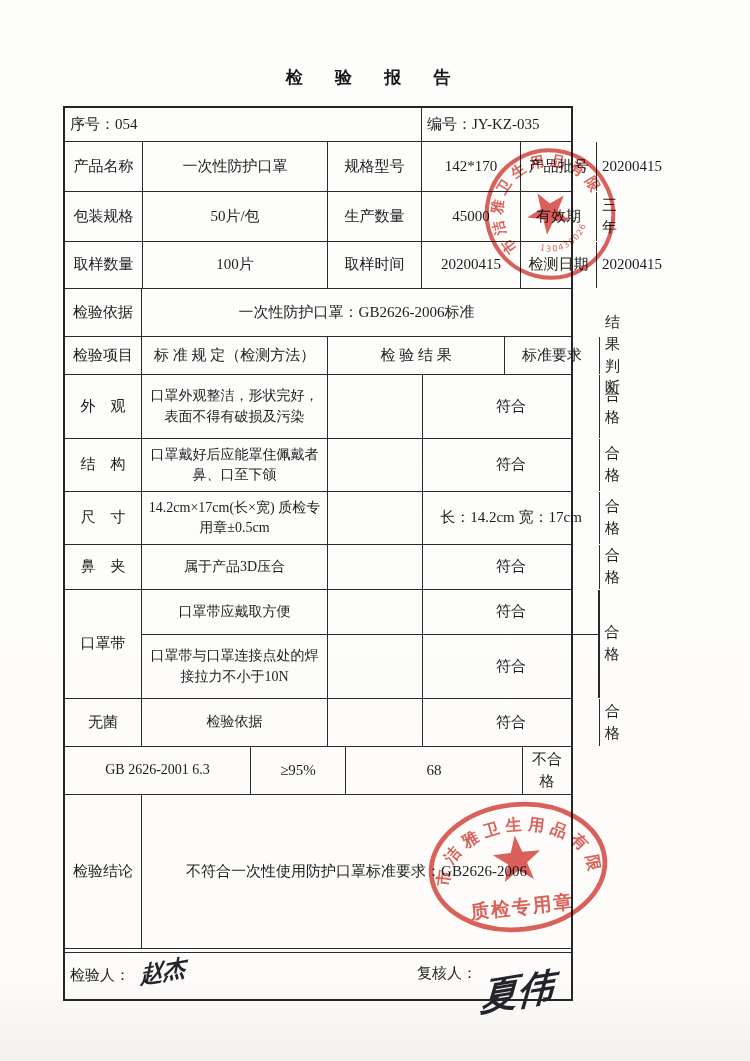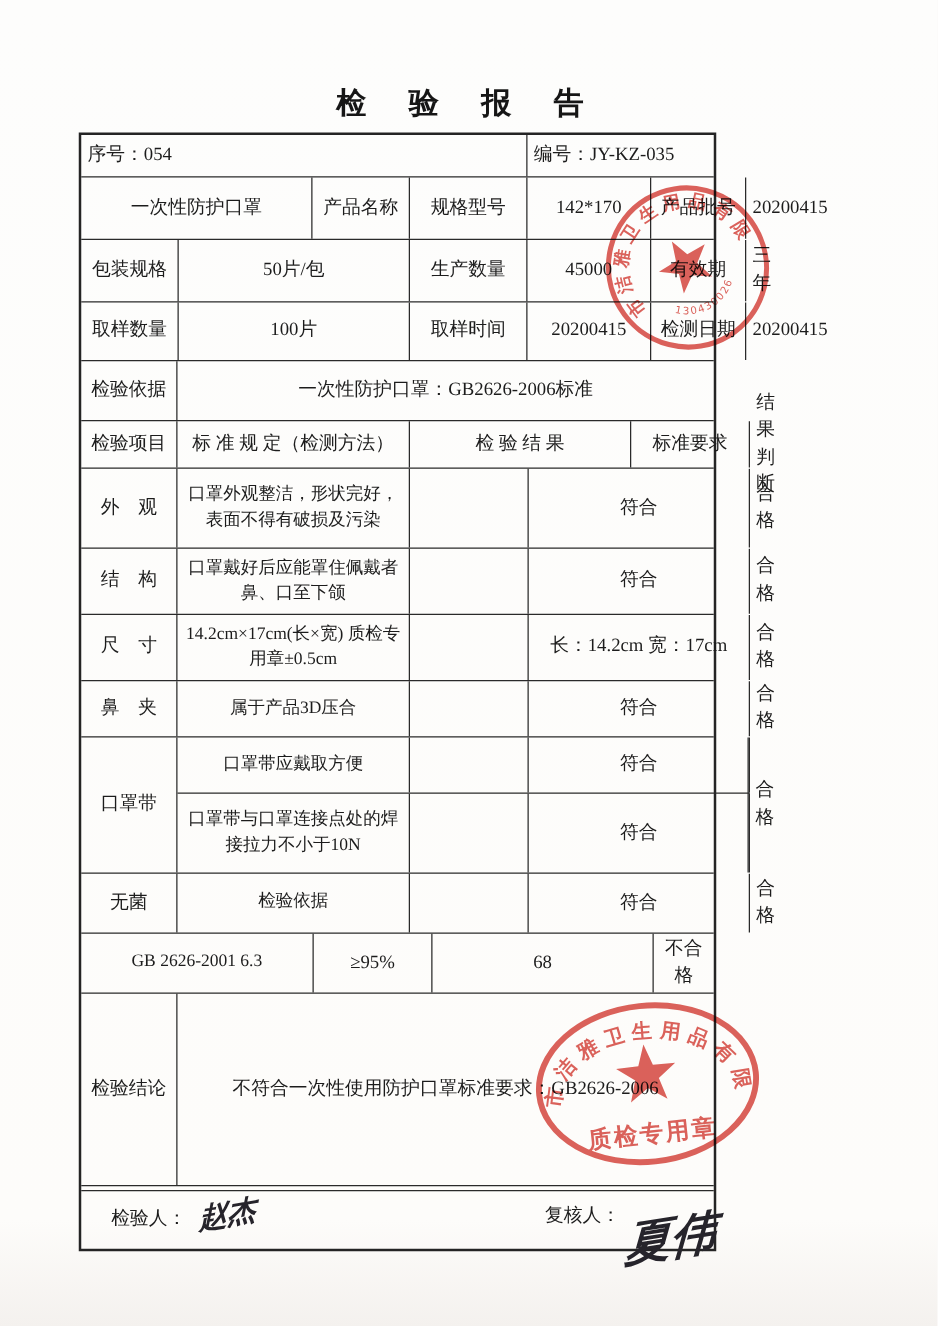--- a/index.html
+++ b/index.html
@@ -5,21 +5,21 @@
   html,body{margin:0;padding:0;}
   body{
     width:750px;height:1061px;position:relative;
     background:#fbfaf8;
     font-family:"Liberation Serif","DejaVu Serif",serif;
     color:#1c1c1c;overflow:hidden;
   }
   .sheet{position:absolute;inset:0;background:linear-gradient(180deg,#fdfdfc 0%,#fdfcfa 92%,#f4f1ee 100%);}
   .title{
     position:absolute;top:66px;left:0;width:100%;text-align:center;
-    font-size:24px;font-weight:bold;letter-spacing:14px;color:#161616;
+    font-size:17px;font-weight:bold;letter-spacing:14px;color:#161616;
   }
   .tbl{
     position:absolute;left:63px;top:106px;width:510px;
     border:2px solid #242424;background:transparent;box-sizing:border-box;
   }
   .r{display:flex;border-bottom:1.6px solid #2a2a2a;box-sizing:border-box;}
   .r.nb{border-bottom:none;}
   .c{
     border-right:1.6px solid #2a2a2a;box-sizing:border-box;
     display:flex;align-items:center;justify-content:center;
@@ -30,21 +30,21 @@
   .lbl{white-space:nowrap;}
   .small{font-size:14px;}
   .mid{display:flex;flex-direction:column;box-sizing:border-box;}
   .sub{display:flex;border-bottom:1.6px solid #2a2a2a;box-sizing:border-box;flex:0 0 auto;}
   .sub.nb{border-bottom:none;flex:1 1 auto;}
   .gapline{height:3px;border-bottom:1.6px solid #2a2a2a;}
   
   .stamp{position:absolute;mix-blend-mode:multiply;opacity:.84;pointer-events:none;}
   .stamp svg{overflow:visible;}
   
-  .sig-row{position:relative;overflow:visible;align-items:center;font-size:15px;margin-left:19px;}
+  .sig-row{position:relative;overflow:visible;align-items:center;font-size:15px;}
   .sig{
     display:inline-block;font-style:italic;font-weight:bold;color:#26242b;
     transform-origin:left center;white-space:nowrap;
   }
   .sig.inspector{font-size:23px;transform:rotate(-10deg) skewX(-8deg);margin-left:10px;}
   .sig.reviewer{font-size:37px;transform:rotate(-9deg) skewX(-12deg);position:relative;top:8px;margin-left:4px;z-index:5;}
   .reviewer-group{position:absolute;left:352px;top:10px;display:flex;align-items:flex-start;}
 </style>
 </head>
 <body>
@@ -60,22 +60,22 @@
         <span class="lbl">序号：</span>
         <span>054</span>
       </div>
       <div class="c left last" style="flex:1">
         <span class="lbl">编号：</span>
         <span>JY-KZ-035</span>
       </div>
     </div>
 
     <div class="r" style="height:50px">
+      <div class="c" style="flex:0 0 78px">产品名称</div>
       <div class="c" style="flex:0 0 185px">一次性防护口罩</div>
-      <div class="c" style="flex:0 0 78px">产品名称</div>
       <div class="c" style="flex:0 0 94px">规格型号</div>
       <div class="c" style="flex:0 0 99px">142*170</div>
       <div class="c" style="flex:0 0 76px">产品批号</div>
       <div class="c last" style="flex:1">20200415</div>
     </div>
 
     <div class="r" style="height:50px">
       <div class="c" style="flex:0 0 78px">包装规格</div>
       <div class="c" style="flex:0 0 185px">50片/包</div>
       <div class="c" style="flex:0 0 94px">生产数量</div>

